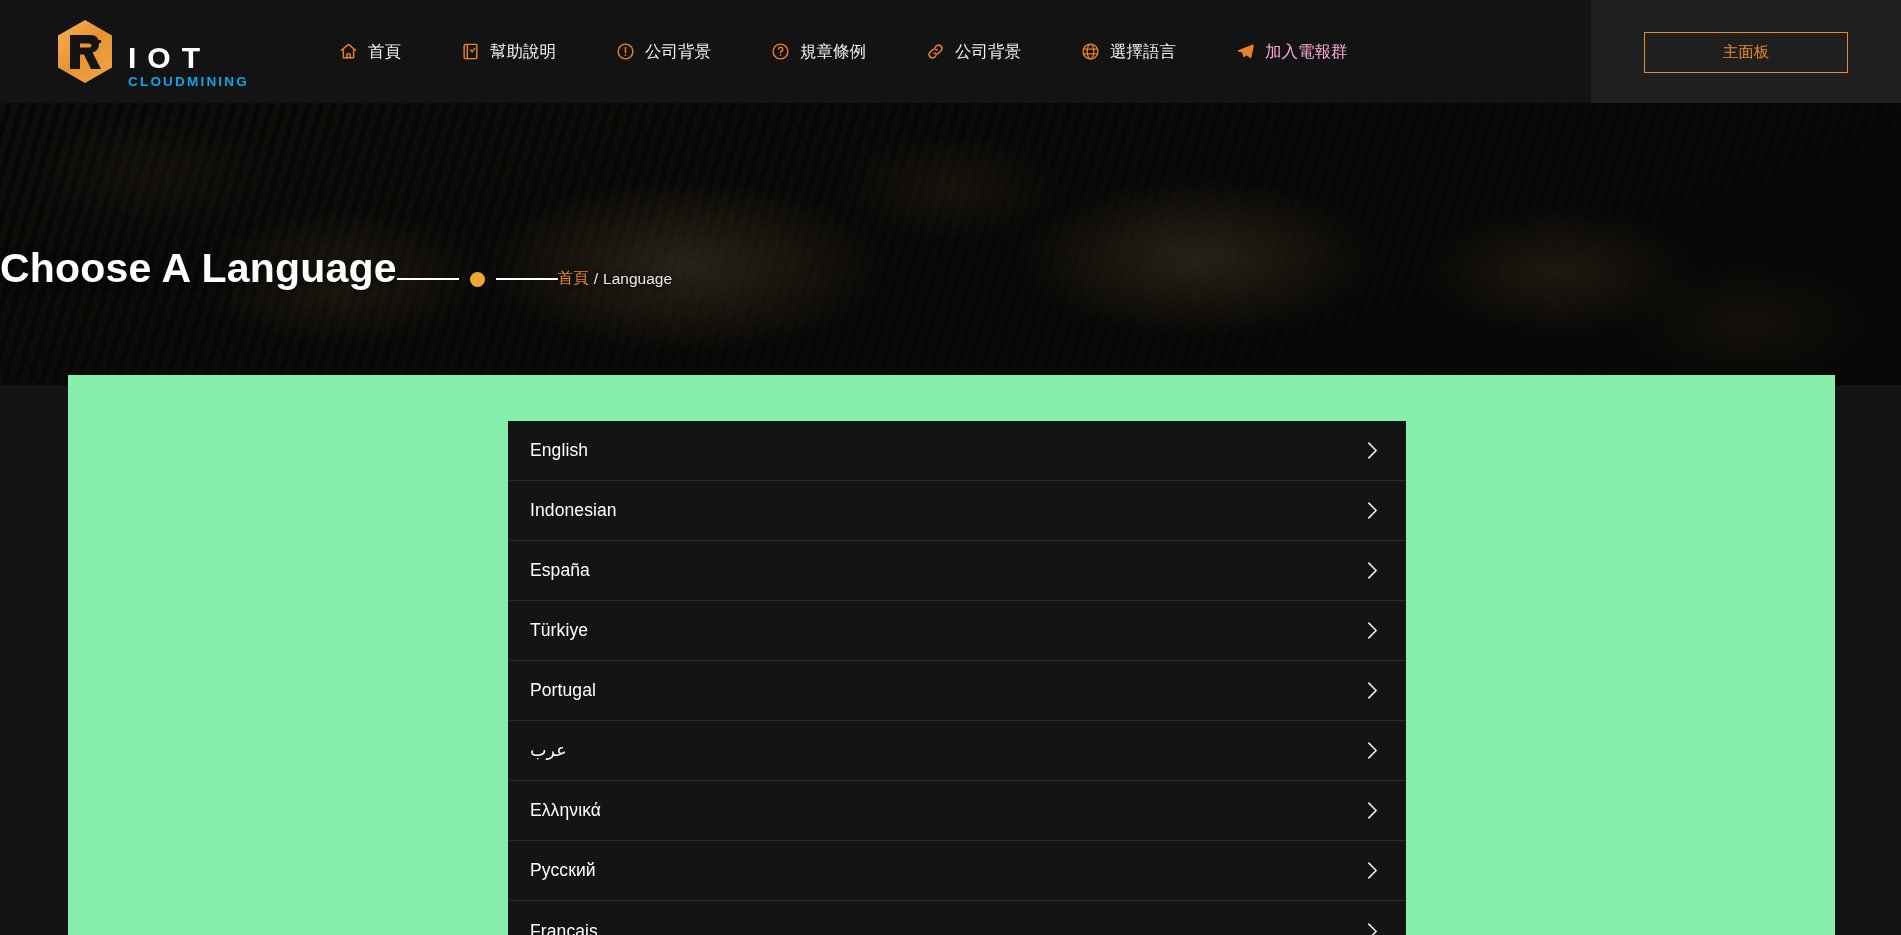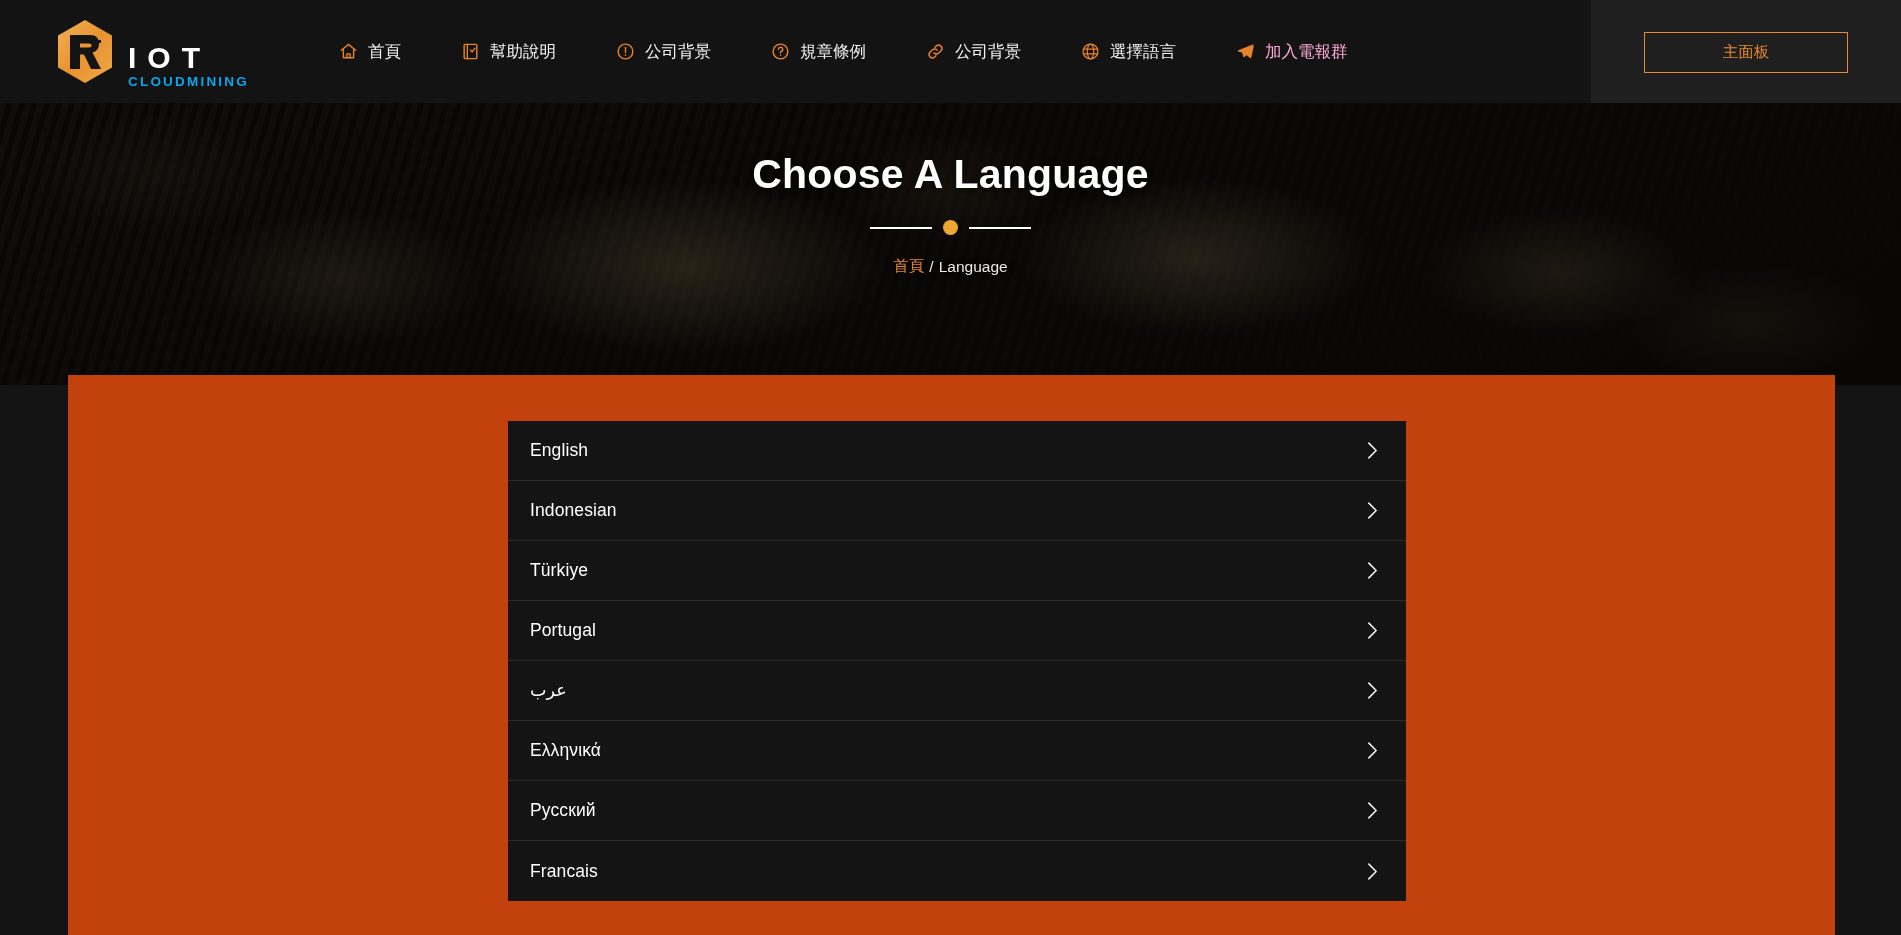--- a/index.html
+++ b/index.html
@@ -145,21 +145,21 @@
   }
   .hero-scrim {
     position: absolute;
     inset: 0;
     background: rgba(8,7,6,0.58);
   }
   .hero-inner {
     position: absolute;
     inset: 0;
     display: flex;
-    flex-direction: column;
+    flex-direction: row;
     align-items: center;
     padding-top: 48px;
   }
   .hero-title {
     font-size: 41px;
     font-weight: 700;
     color: #ffffff;
     letter-spacing: 0.2px;
     text-shadow: 0 2px 10px rgba(0,0,0,0.75);
   }
@@ -191,21 +191,21 @@
   .breadcrumb .crumb-home { color: #e8892c; cursor: pointer; }
   .breadcrumb .sep { color: #e9e9e9; }
 
   
   .content {
     position: absolute;
     top: 375px;
     left: 68px;
     width: 1767px;
     height: 560px;
-    background: #c2410c;
+    background: #86efac;
   }
   .lang-list {
     position: absolute;
     top: 46px;
     left: 440px;
     width: 898px;
   }
   .lang-row {
     position: relative;
     height: 60px;
@@ -374,20 +374,28 @@
 
       <div class="lang-row">
         <span class="lang-label">Indonesian</span>
         <span class="chev">
           <svg width="11" height="19" viewBox="0 0 12 20" fill="none" stroke="currentColor" stroke-width="1.7" stroke-linecap="round" stroke-linejoin="round">
               <polyline points="2,2 10,10 2,18"></polyline>
             </svg>
         </span>
       </div>
 
+      <div class="lang-row">
+        <span class="lang-label">España</span>
+        <span class="chev">
+          <svg width="11" height="19" viewBox="0 0 12 20" fill="none" stroke="currentColor" stroke-width="1.7" stroke-linecap="round" stroke-linejoin="round">
+              <polyline points="2,2 10,10 2,18"></polyline>
+            </svg>
+        </span>
+      </div>
 
       <div class="lang-row">
         <span class="lang-label">Türkiye</span>
         <span class="chev">
           <svg width="11" height="19" viewBox="0 0 12 20" fill="none" stroke="currentColor" stroke-width="1.7" stroke-linecap="round" stroke-linejoin="round">
               <polyline points="2,2 10,10 2,18"></polyline>
             </svg>
         </span>
       </div>
 

